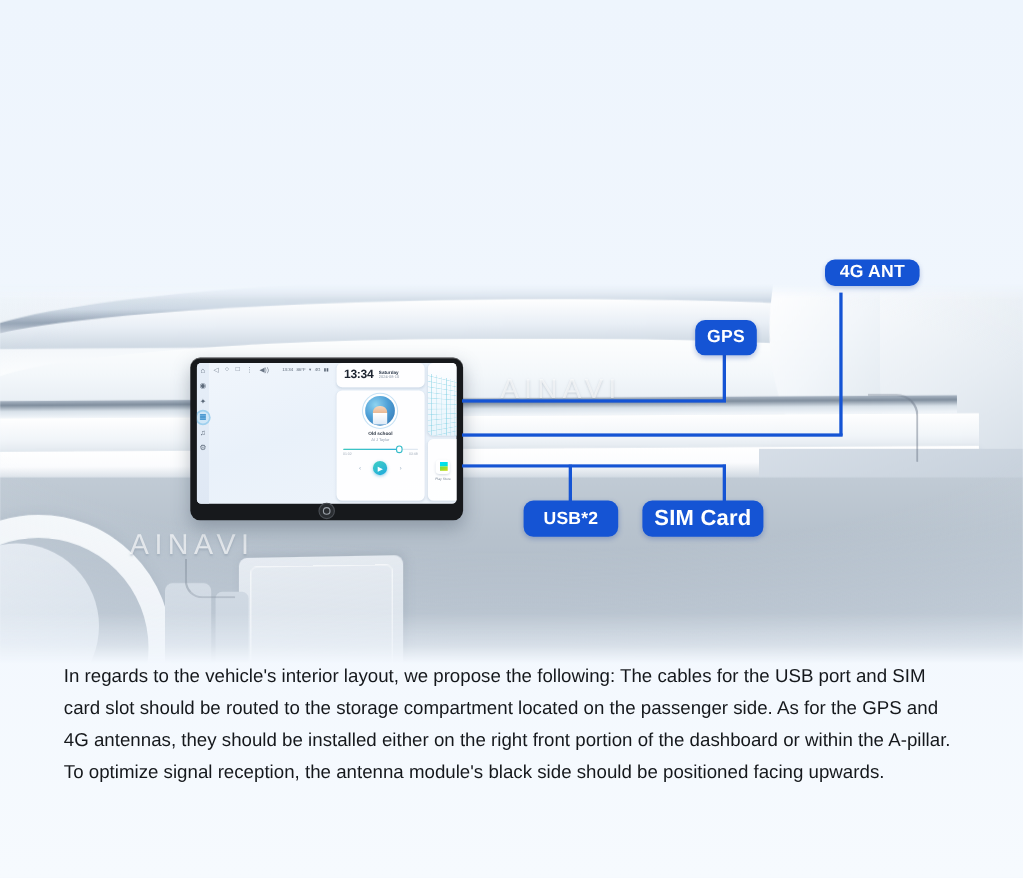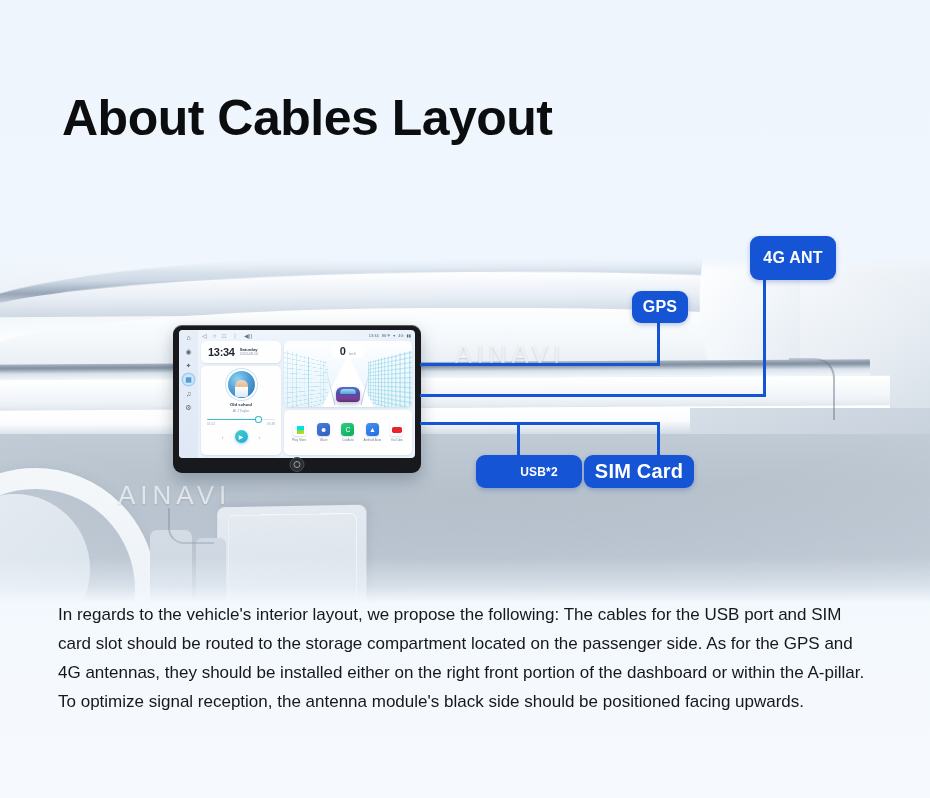--- a/index.html
+++ b/index.html
@@ -237,21 +237,21 @@
   .rail-ic {
     width: 11px; height: 11px; border-radius: 50%;
     display: flex; align-items: center; justify-content: center;
     font-size: 7px; color: #5d6a7a; line-height: 1;
   }
   .rail-ic.active {
     background: #cfe6f7;
     box-shadow: 0 0 0 1.5px #9fd0ee;
     color: #1f7fc4;
   }
-  .hu-main { flex: 1; display: flex; flex-direction: column; }
+  .hu-main { flex: 1; display: flex; flex-direction: row; }
   .hu-status {
     height: 11px; display: flex; align-items: center; gap: 6px;
     padding: 0 4px; font-size: 4.6px; color: #5a6676;
   }
   .hu-status .sicon { font-size: 6px; color: #6a7686; }
   .hu-status .spacer { flex: 1; }
   .hu-status .sright { display: flex; gap: 3px; align-items: center; font-size: 4px; }
   .hu-body { flex: 1; display: flex; gap: 3px; padding: 0 3px 3px 3px; }
   .hu-col-l { width: 80px; display: flex; flex-direction: column; gap: 3px; }
   .hu-col-r { flex: 1; display: flex; flex-direction: column; gap: 3px; }
@@ -381,23 +381,23 @@
     position: absolute;
     background: #1554d4;
     color: #ffffff;
     border-radius: 9px;
     font-weight: 700;
     letter-spacing: 0.2px;
     display: flex; align-items: center; justify-content: center;
     box-shadow: 0 2px 5px rgba(20,60,160,.28);
     white-space: nowrap;
   }
-  .b-4g   { left: 750px; top: 236px; width: 86px; height: 44px; font-size: 16px; }
+  .b-4g   { left: 750px; top: 236px; width: 86px; height: 24px; font-size: 16px; }
   .b-gps  { left: 632px; top: 291px; width: 56px; height: 32px; font-size: 16px; }
-  .b-usb  { left: 476px; top: 455px; width: 86px; height: 33px; font-size: 12px; padding-left: 20px; }
+  .b-usb  { left: 476px; top: 455px; width: 86px; height: 33px; font-size: 16px; }
   .b-sim  { left: 584px; top: 455px; width: 110px; height: 33px; font-size: 20px; }
 
   .ln { position: absolute; background: #1554d4; }
   .lh { height: 3px; }
   .lv { width: 3px; }
 
   
   .para {
     position: absolute;
     left: 58px;
@@ -407,21 +407,20 @@
     line-height: 29px;
     color: #15181c;
     text-align: left;
   }
 </style>
 </head>
 <body>
 
 <div class="page">
 
-  <div class="heading">About Cables Layout</div>
 
   <div class="photo">
     <div class="photo-base"></div>
     <div class="ws1"></div>
     <div class="ws2"></div>
     <div class="dashpad"></div>
     <div class="pillar"></div>
     <div class="pillar2"></div>
     <div class="trim"></div>
     <div class="trim2"></div>

